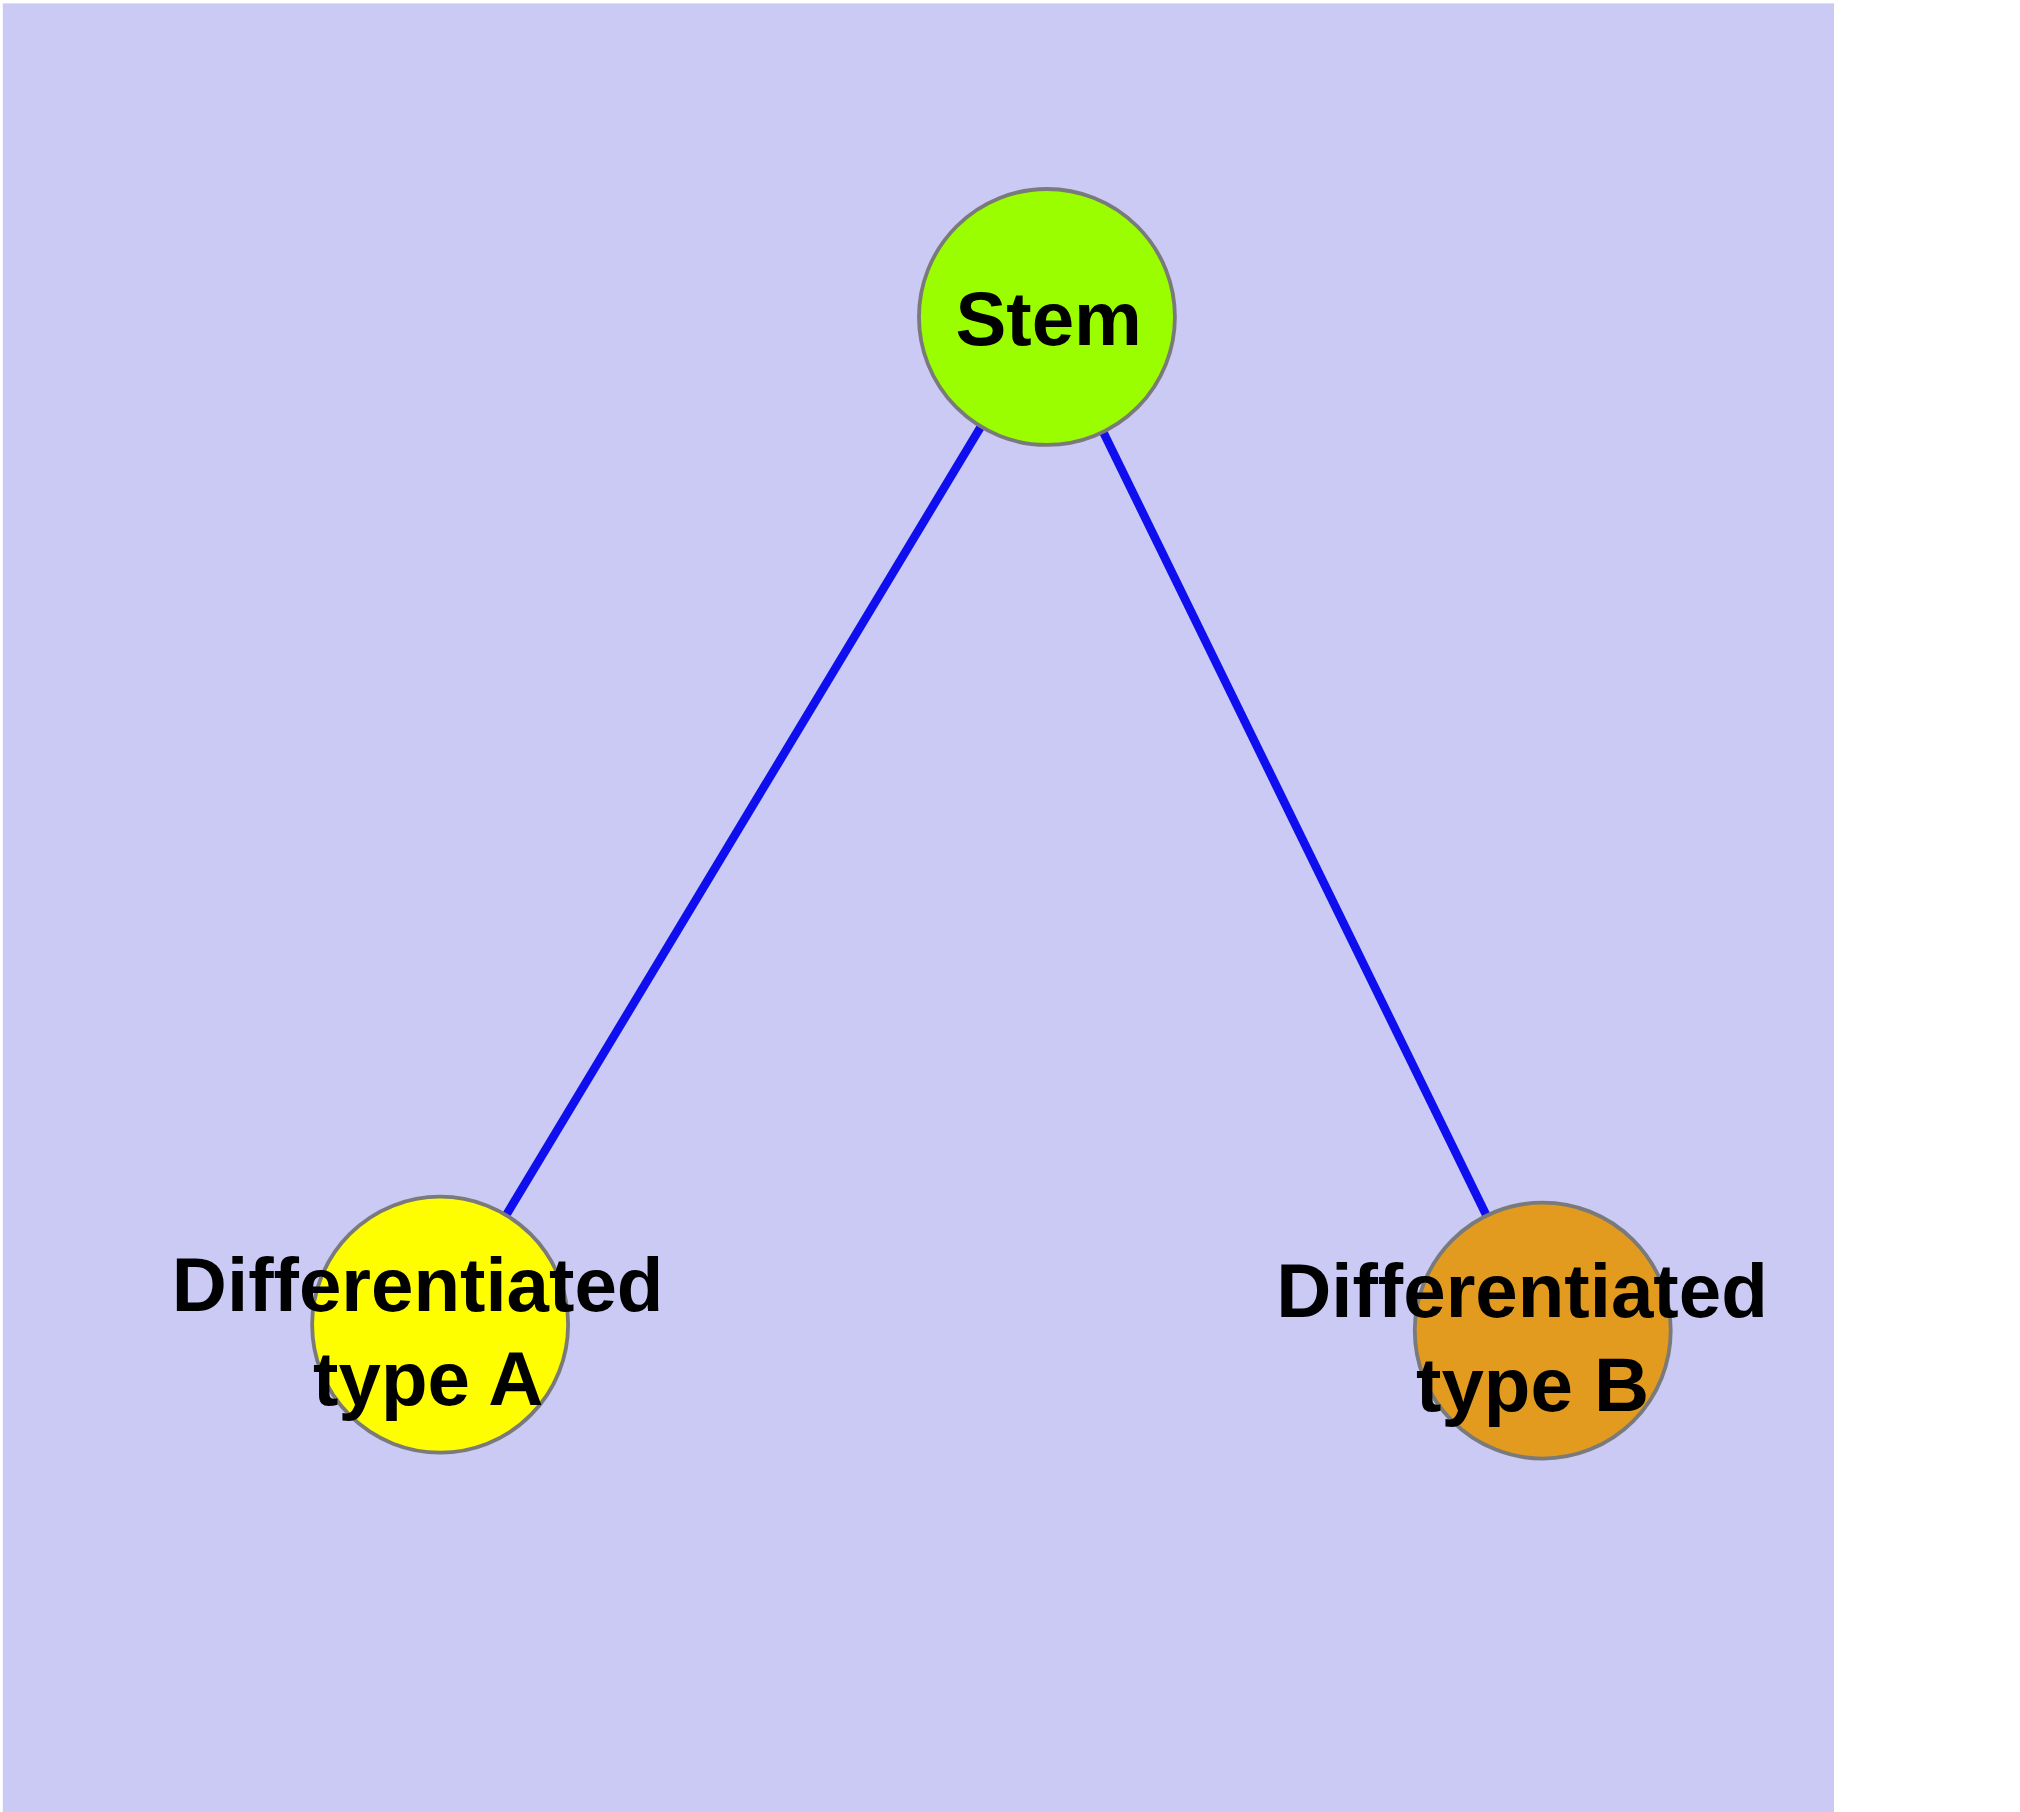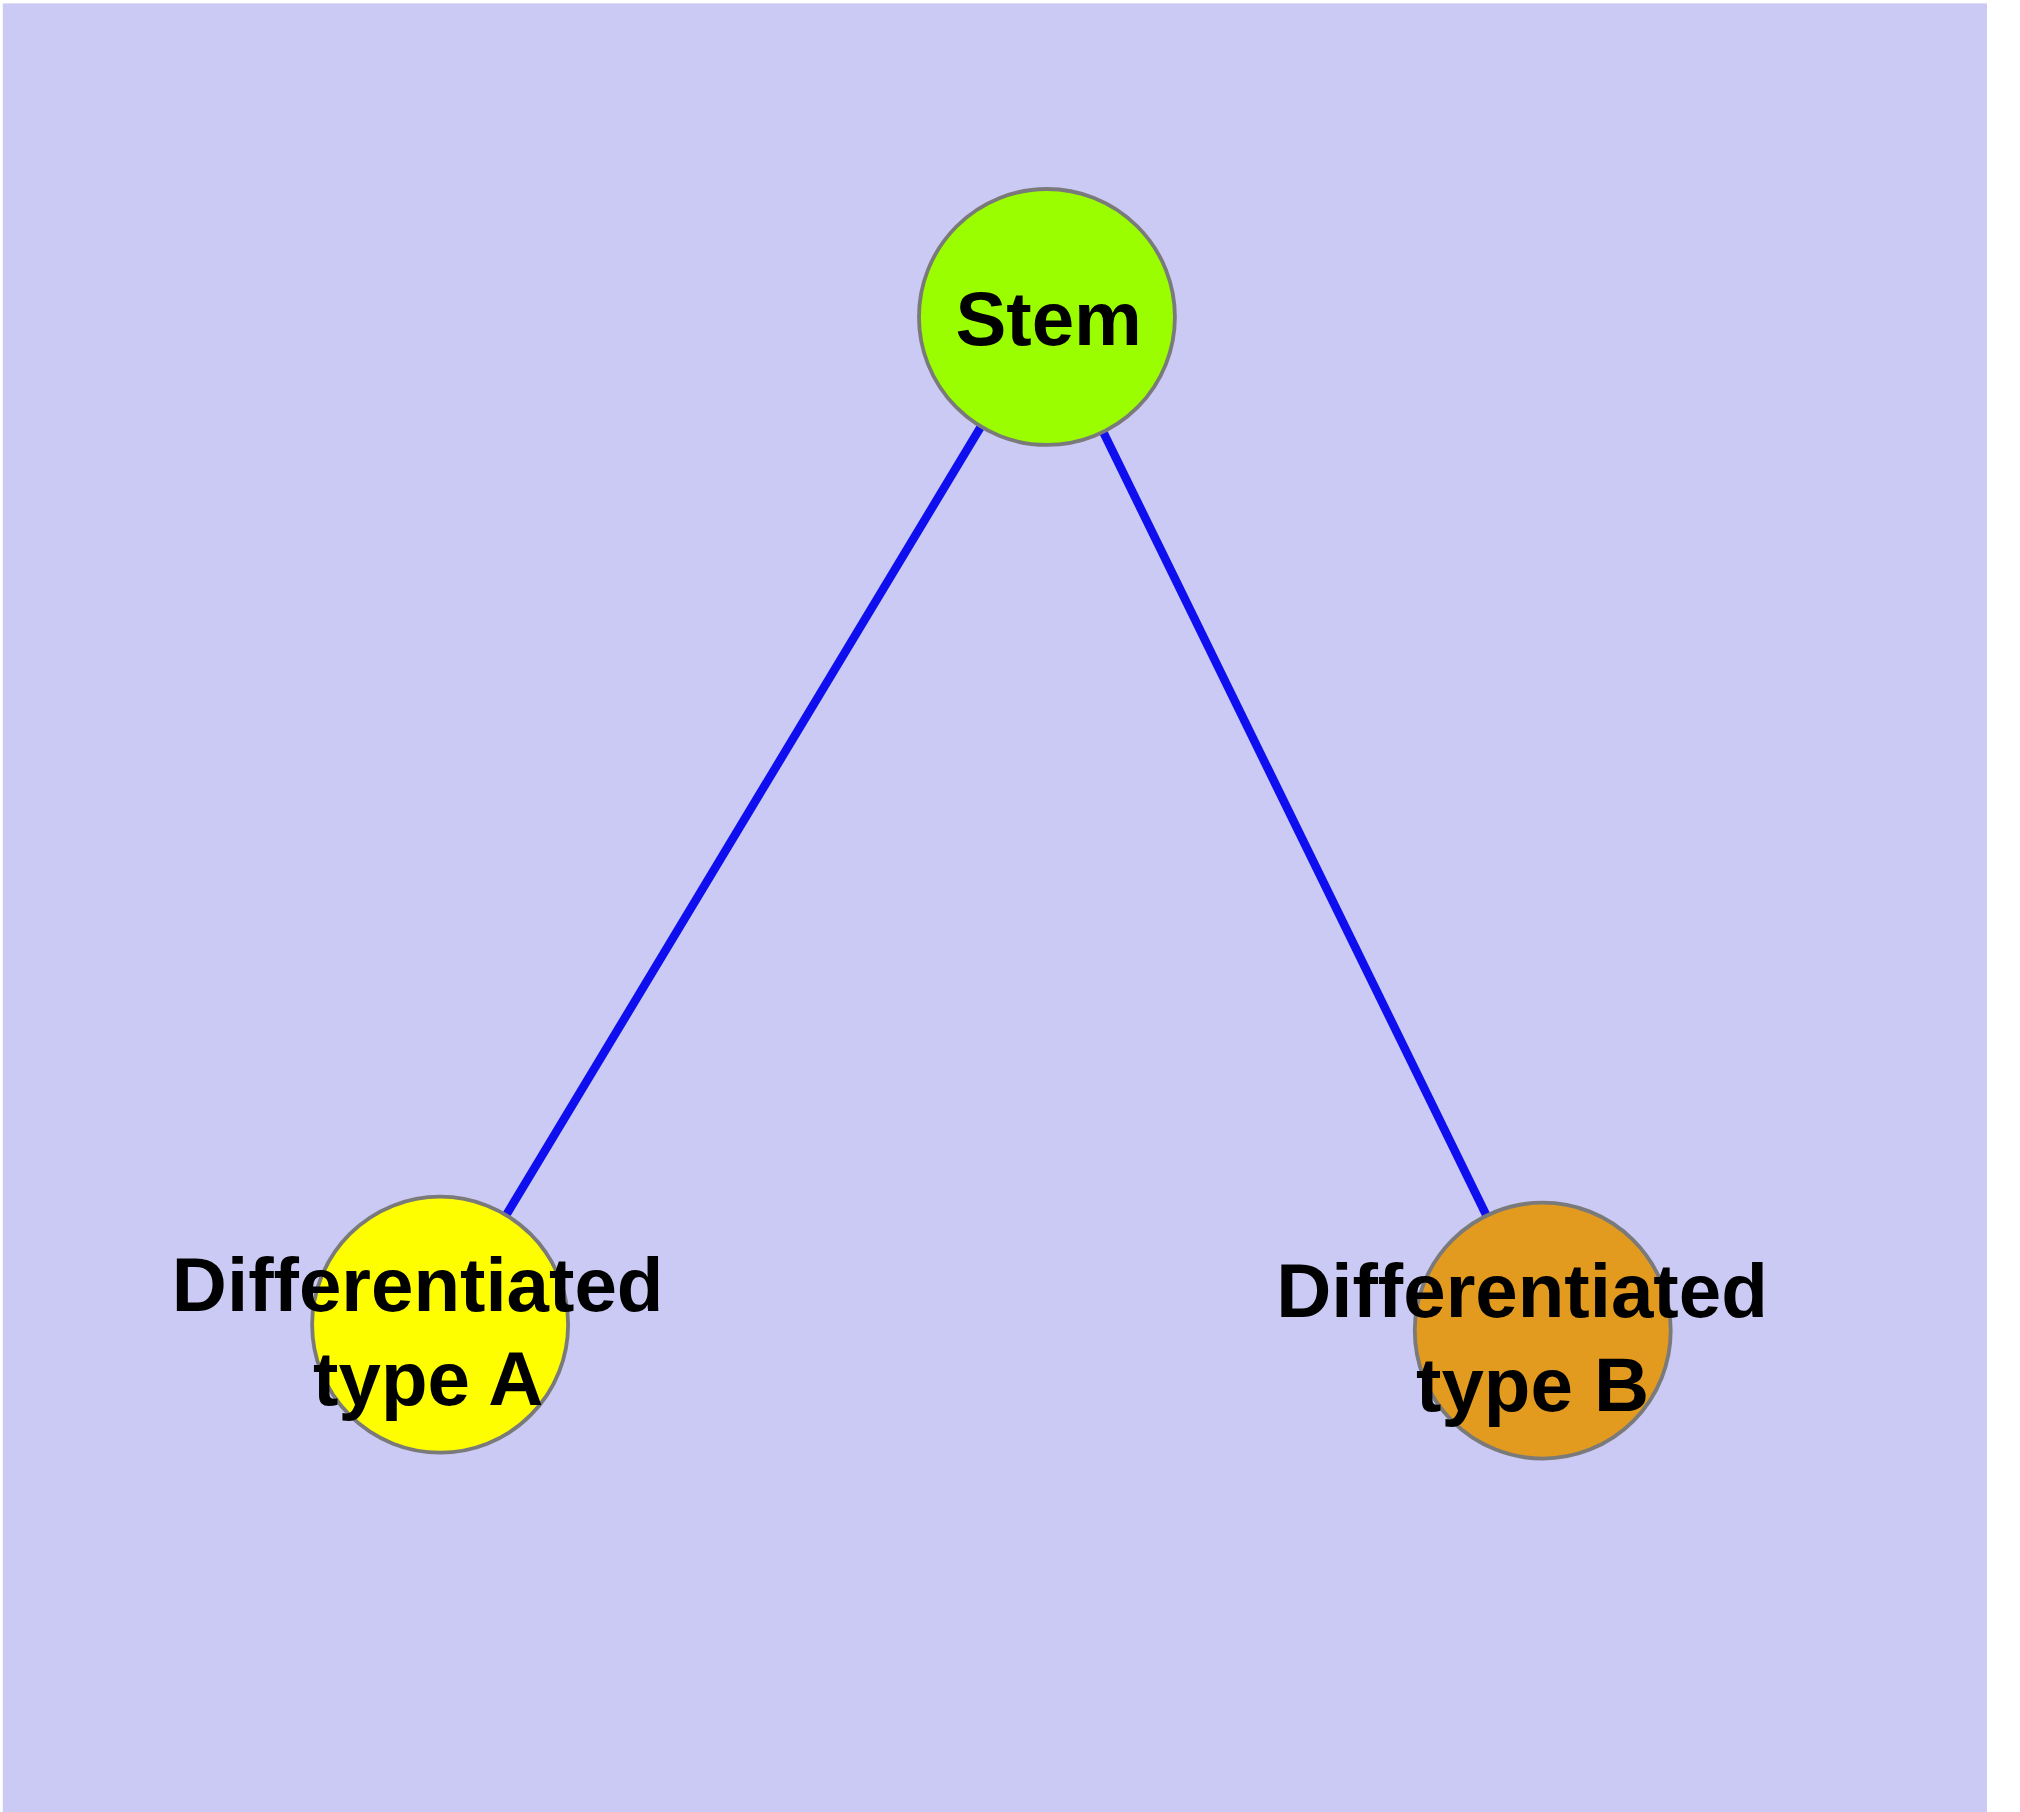--- a/index.html
+++ b/index.html
@@ -5,21 +5,21 @@
   html, body {
     margin: 0;
     padding: 0;
     width: 2021px;
     height: 1812px;
     background: #ffffff;
     font-family: "Liberation Sans", sans-serif;
   }
   .stage {
     position: relative;
-    width: 1987px;
+    width: 1834px;
     height: 1812px;
     overflow: hidden;
   }
   svg.graph {
     position: absolute;
     left: 0;
     top: 0;
     display: block;
   }
   .edge {

